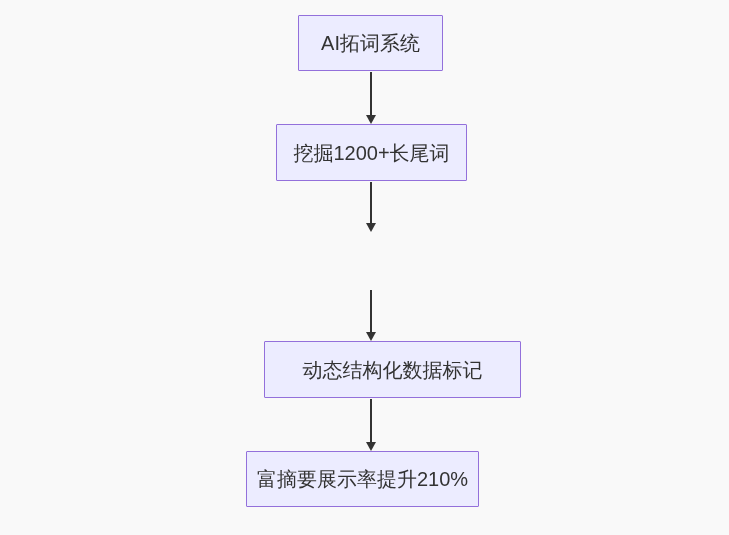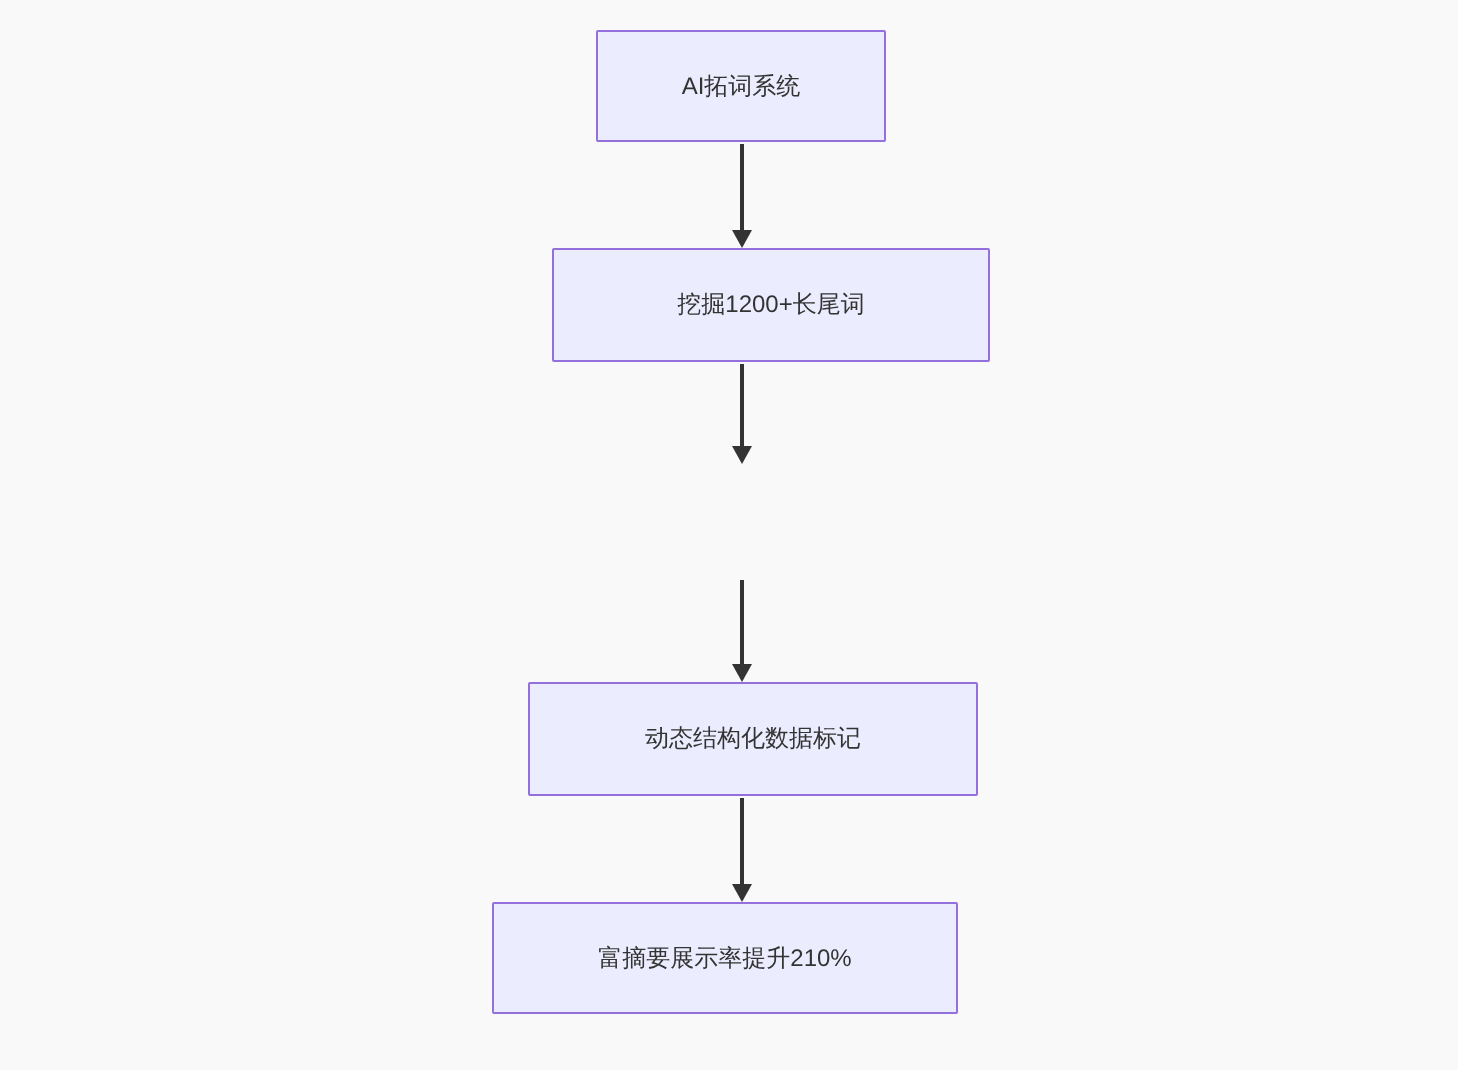--- a/index.html
+++ b/index.html
@@ -23,29 +23,29 @@
   }
   .node {
     position: absolute;
     display: flex;
     align-items: center;
     justify-content: center;
     background: var(--node-fill);
     border: 1px solid var(--node-border);
     border-radius: 1px;
     color: var(--text);
-    font-size: 12px;
+    font-size: 20px;
     line-height: 1.2;
     white-space: nowrap;
     text-align: center;
   }
   .n1 { left: 298px; top: 15px;  width: 145px; height: 56px; }
-  .n2 { left: 276px; top: 124px; width: 219px; height: 57px; }
+  .n2 { left: 276px; top: 124px; width: 191px; height: 57px; }
   .n3 { left: 260px; top: 232px; width: 222px; height: 57px; }
-  .n4 { left: 264px; top: 341px; width: 225px; height: 57px; }
+  .n4 { left: 264px; top: 341px; width: 257px; height: 57px; }
   .n5 { left: 246px; top: 451px; width: 233px; height: 56px; }
   .arrow {
     position: absolute;
     left: 366px;
     width: 10px;
   }
   .a1 { top: 72px;  height: 52px; }
   .a2 { top: 182px; height: 50px; }
   .a3 { top: 290px; height: 51px; }
   .a4 { top: 399px; height: 52px; }

